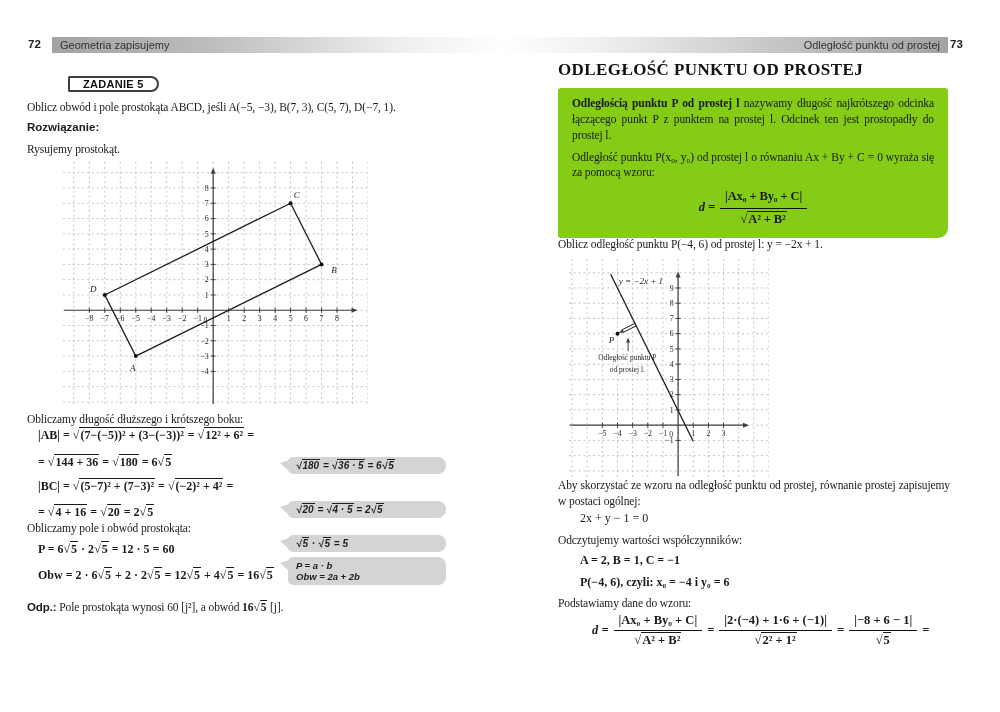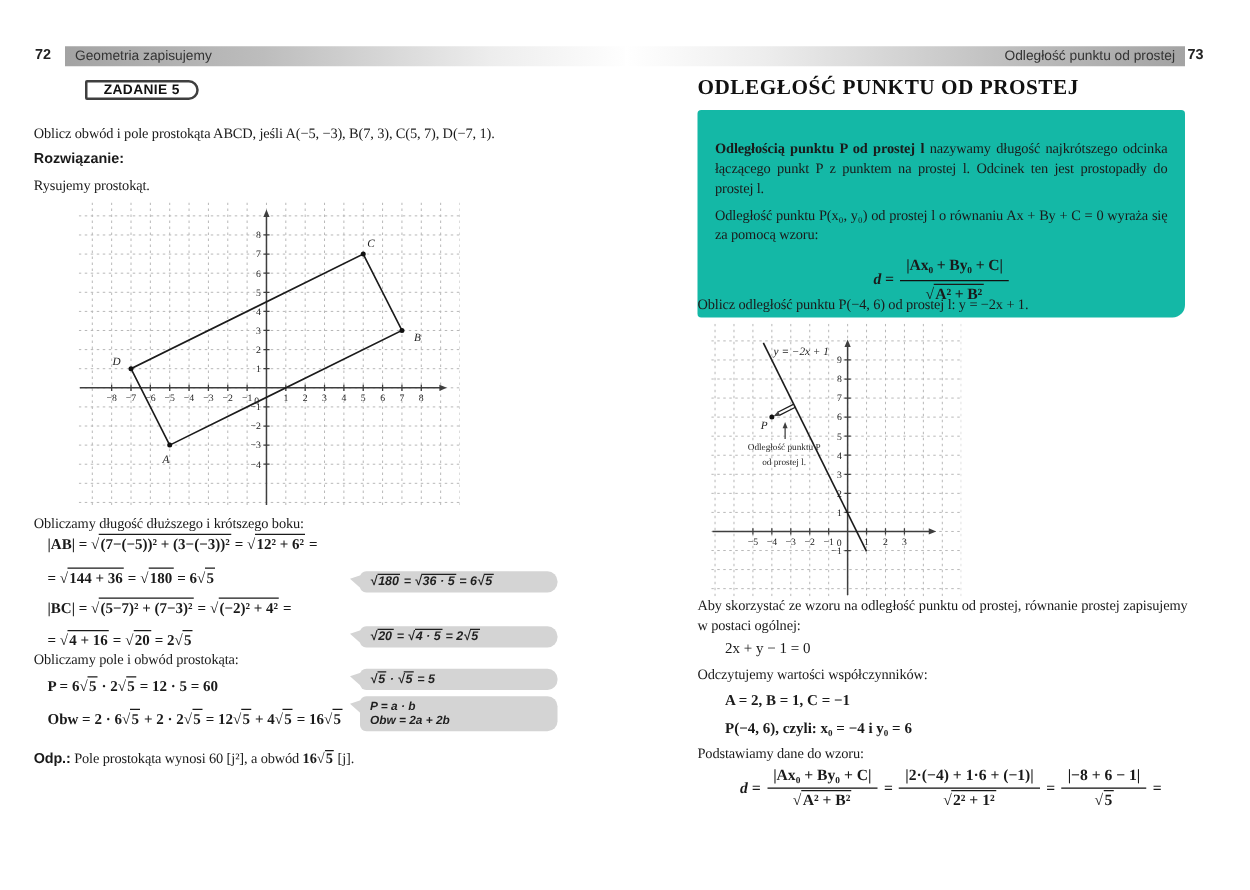--- a/index.html
+++ b/index.html
@@ -14,34 +14,34 @@
   .it{font-style:italic;}
 
   
   .pageno{font-family:"Liberation Sans",sans-serif;font-weight:bold;font-size:11.5px;color:#222;}
   .hdr-bar{height:16px;font-family:"Liberation Sans",sans-serif;font-size:11px;color:#333;
            display:flex;align-items:center;}
   .hdr-left{background:linear-gradient(90deg,#a3a3a3 0%,#bdbdbd 35%,#ededed 75%,#ffffff 100%);padding-left:8px;}
   .hdr-right{background:linear-gradient(90deg,#ffffff 0%,#ededed 25%,#bdbdbd 70%,#a3a3a3 100%);justify-content:flex-end;padding-right:8px;}
 
   
-  .badge{display:flex;align-items:flex-start;height:40px;}
+  .badge{display:flex;align-items:center;height:40px;}
   .badge .tab-gray{width:22px;background:#a9a9a9;border-radius:4px 0 0 4px;}
   .badge .pill-white{border:2px solid #3f3f3f;background:#fff;border-radius:2px 10px 10px 2px;
         display:flex;align-items:center;padding:0 13px;font-family:"Liberation Sans",sans-serif;
         font-weight:bold;font-size:11px;letter-spacing:0.3px;color:#111;}
   .badge .tab-white{width:20px;background:#fff;border:1.5px solid #bdbdbd;border-radius:4px 0 0 4px;}
   .badge .pill-gray{background:#c9c9c9;border-radius:2px 10px 10px 2px;display:flex;align-items:center;
         padding:0 14px;font-family:"Liberation Sans",sans-serif;font-weight:bold;font-size:11px;
         letter-spacing:0.3px;color:#1a1a1a;}
 
   .section-title{font-size:17px;font-weight:bold;letter-spacing:0.4px;color:#111;}
 
   
-  .defbox{background:#14b8a6;border-radius:3px 3px 10px 3px;padding:24px 14px 10px 14px;box-sizing:border-box;}
+  .defbox{background:#84cc16;border-radius:3px 3px 10px 3px;padding:8px 14px 10px 14px;box-sizing:border-box;}
   .defbox p{margin:0 0 6px 0;}
 
   
   .math{font-weight:bold;font-size:12px;white-space:nowrap;letter-spacing:0;}
   .rb{border-top:1.2px solid currentColor;padding:0 1px;}
   .rad{white-space:nowrap;}
   .formula-row{display:flex;align-items:center;justify-content:center;gap:5px;font-weight:bold;font-size:12.5px;}
   .frac{display:inline-flex;flex-direction:column;align-items:center;}
   .frac .num{padding:0 5px 2px 5px;border-bottom:1.2px solid #111;}
   .frac .den{padding:2px 5px 0 5px;}

